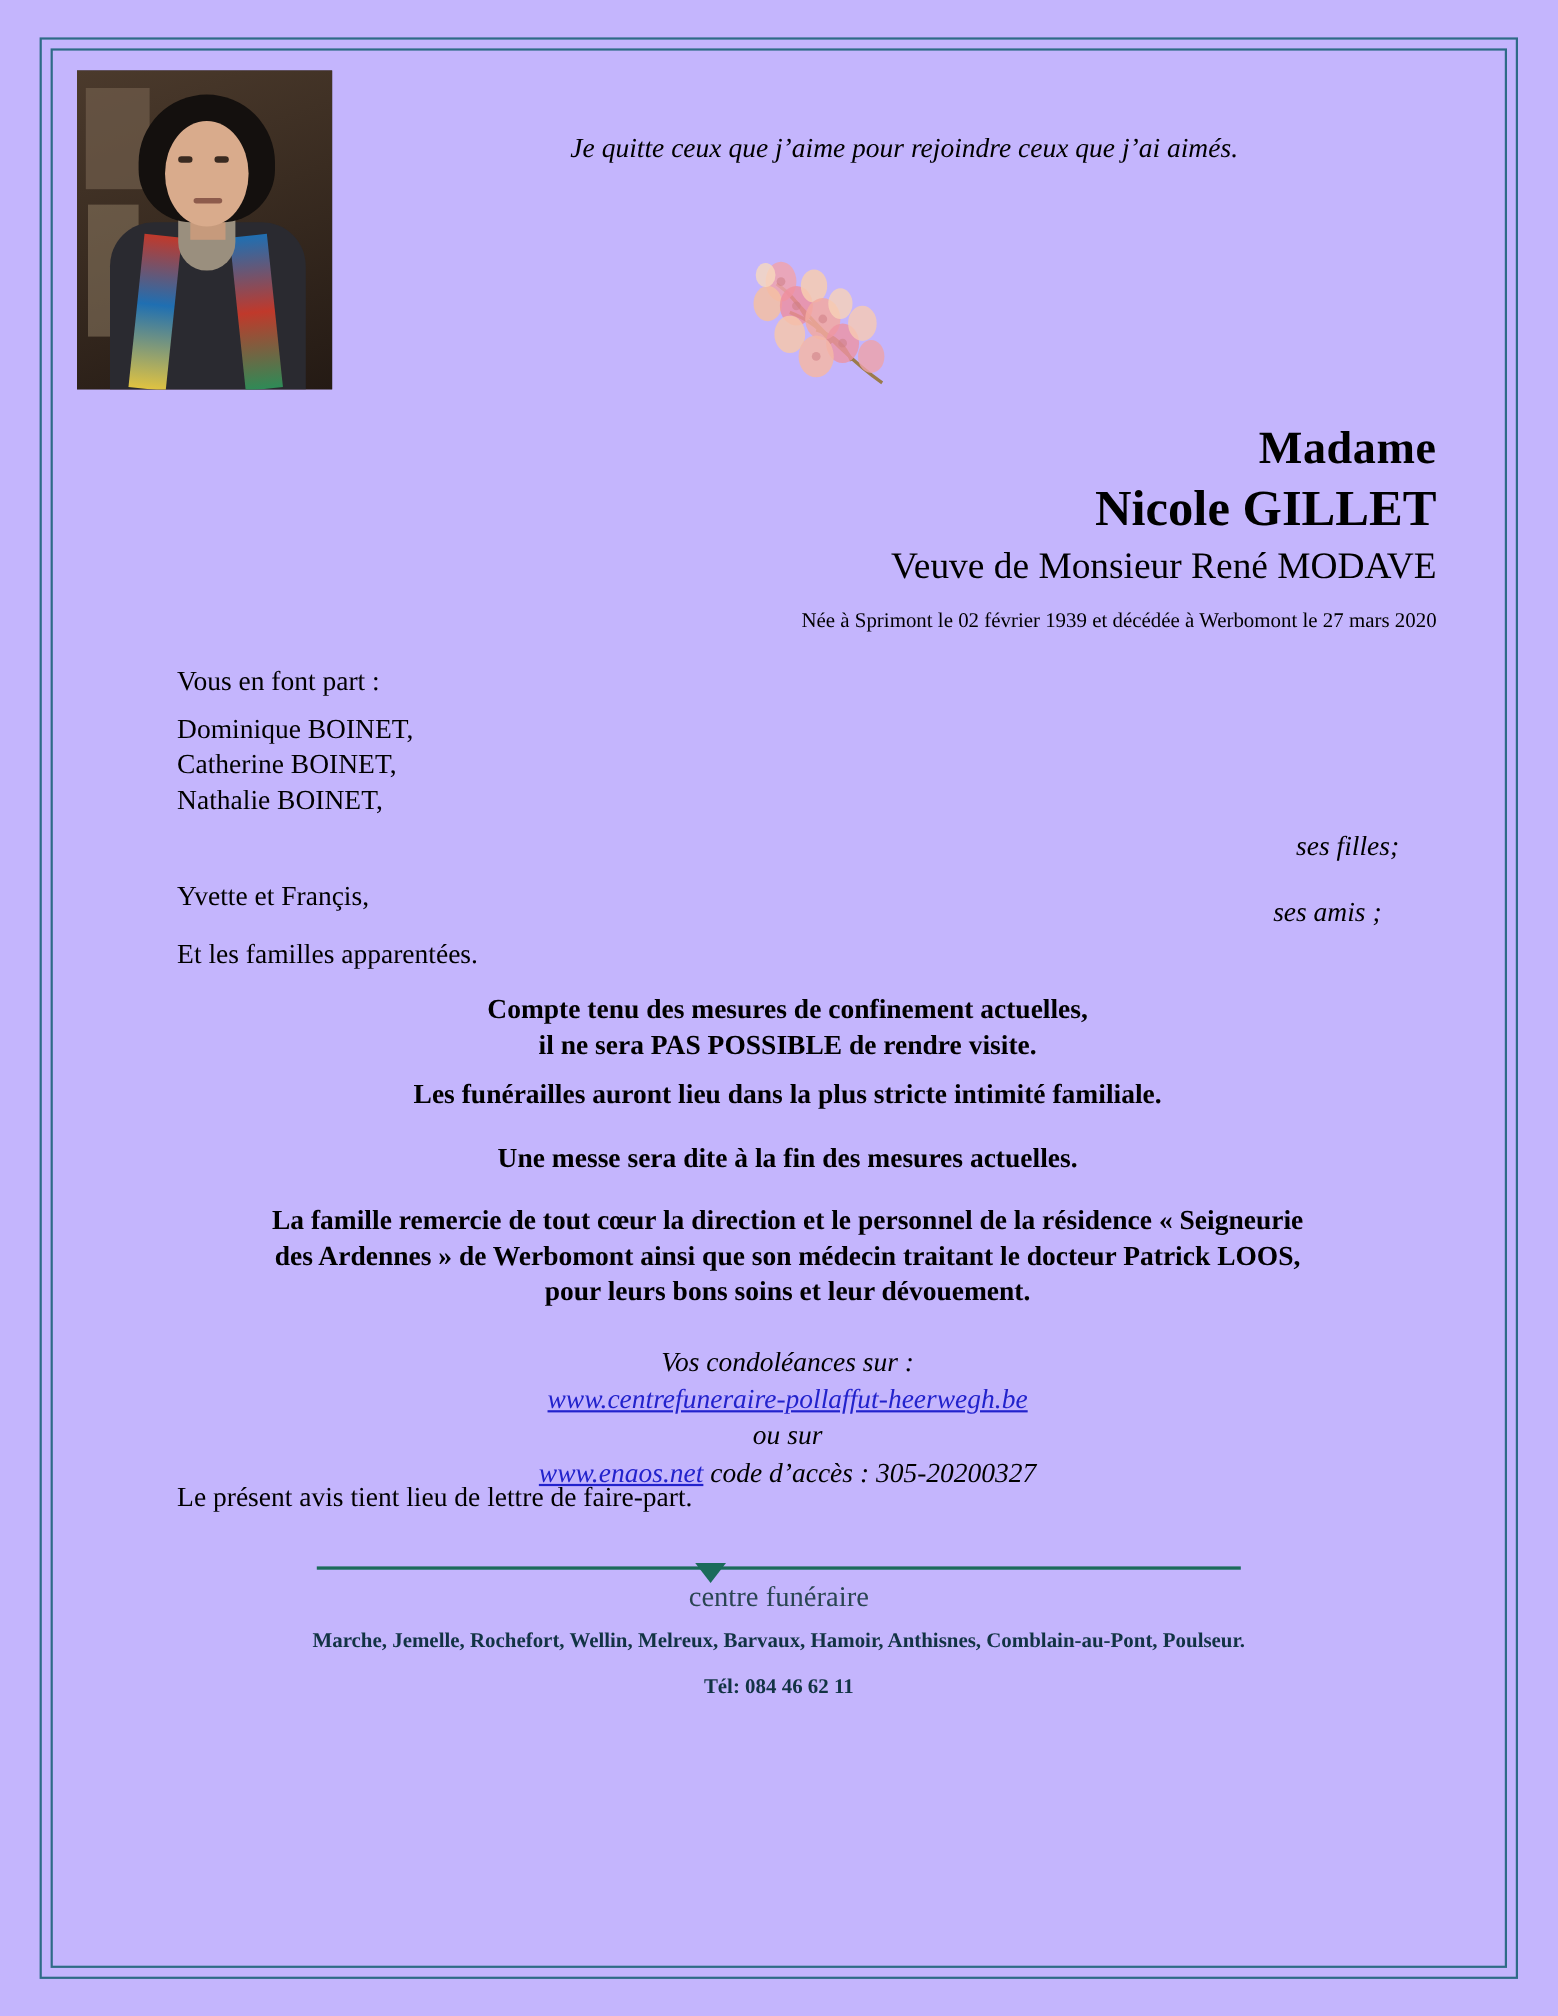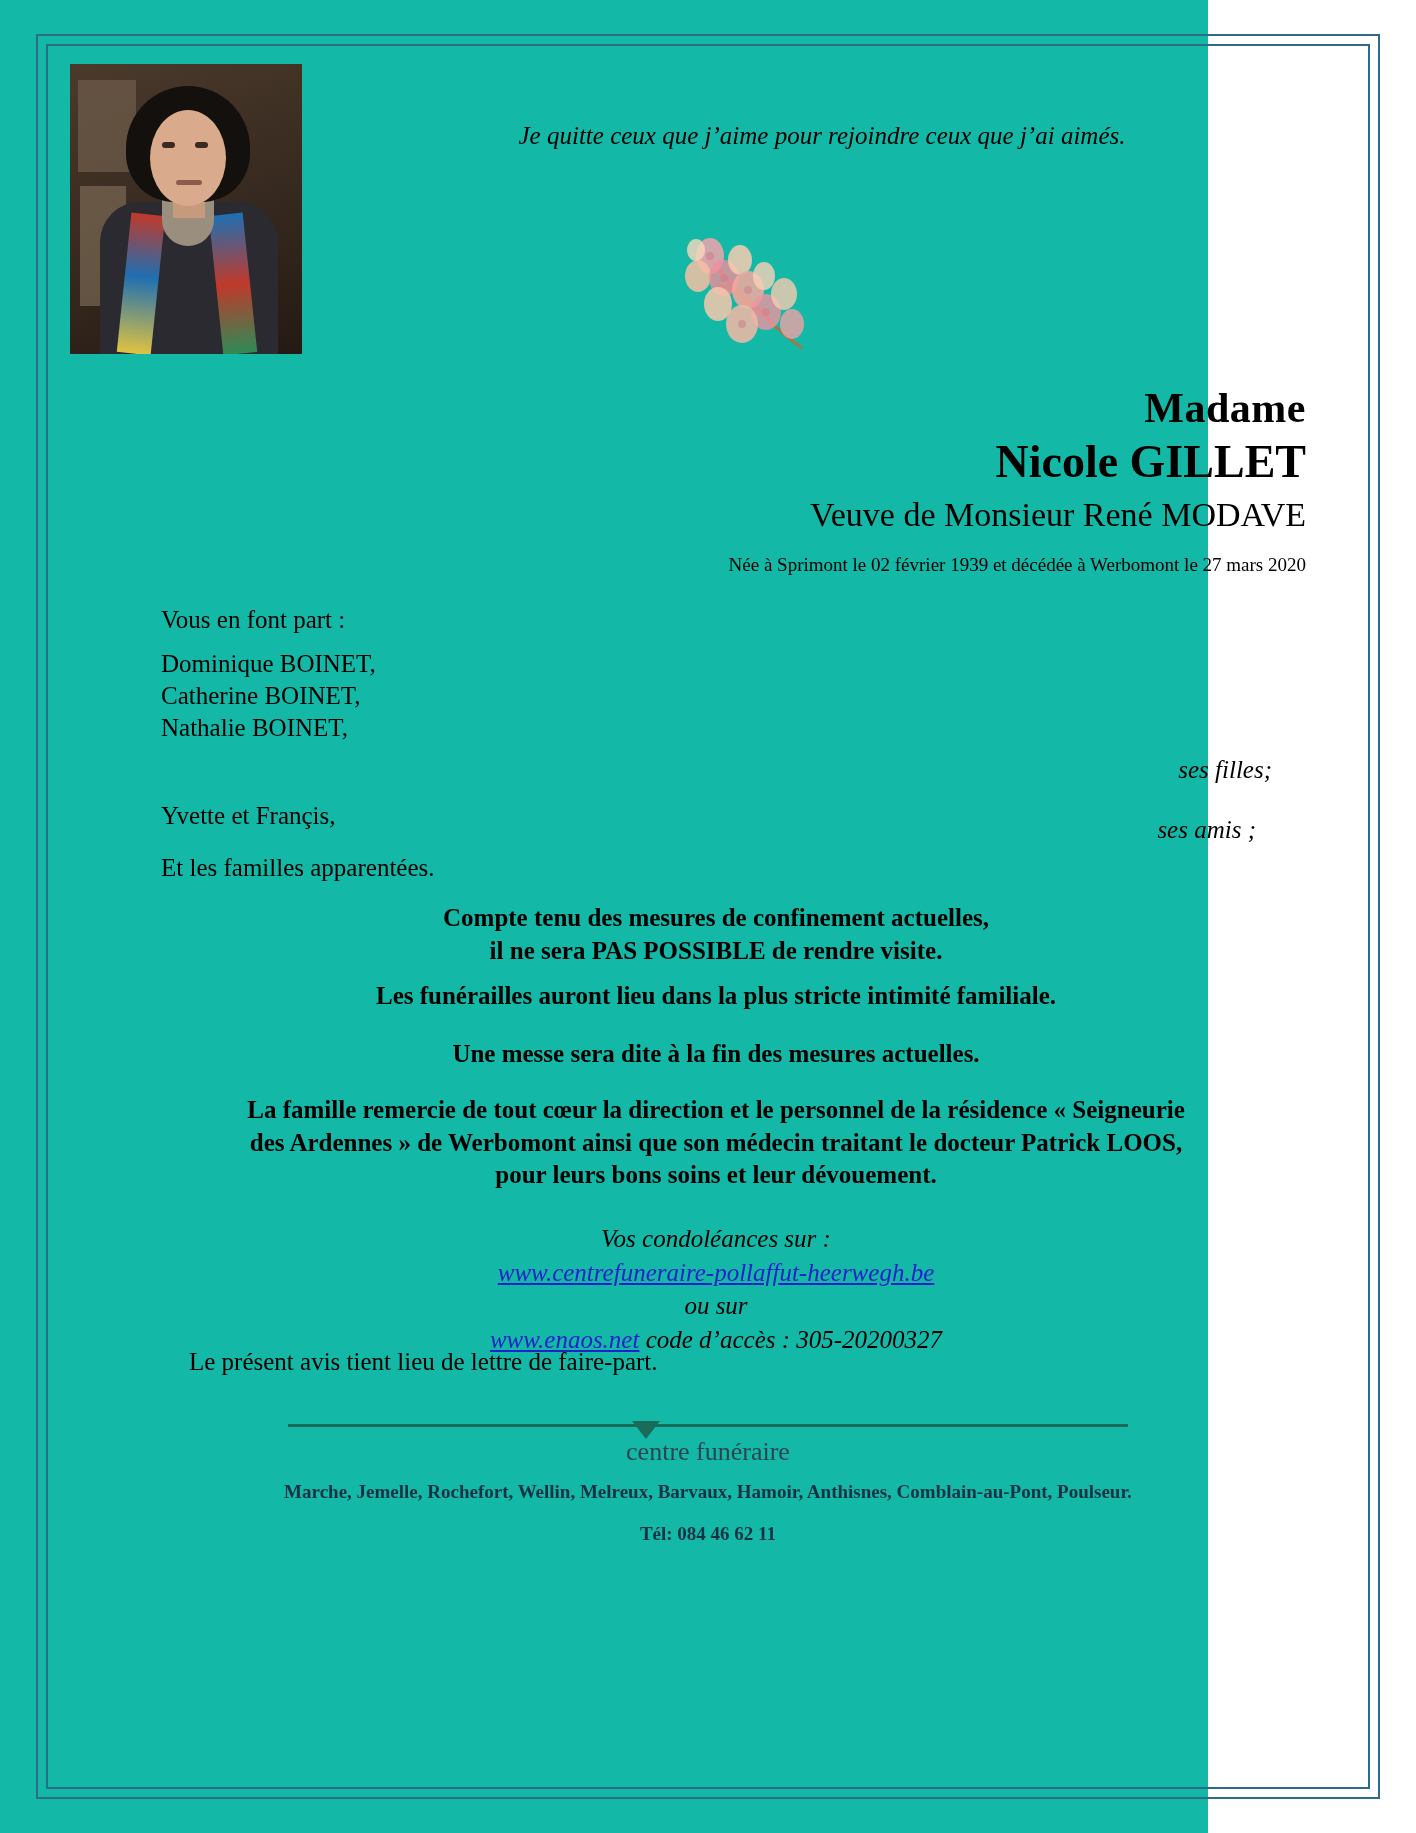--- a/index.html
+++ b/index.html
@@ -11,23 +11,23 @@
     width: 1416px;
     height: 1833px;
     font-family: "Liberation Serif", serif;
     color: #000000;
     position: relative;
   }
 
   .page {
     position: absolute;
     left: 0; top: 0;
-    width: 1208px;
+    width: 1416px;
     height: 1833px;
-    background: #14b8a6;
+    background: #c4b5fd;
   }
 
   
   .frame-outer {
     position: absolute;
     left: 36px;
     top: 34px;
     width: 1344px;
     height: 1765px;
     border: 2px solid #2e6b86;
@@ -250,21 +250,20 @@
     line-height: 1.34;
   }
   .cond-top { top: 1178px; }
   .link {
     color: #2222cc;
     text-decoration: underline;
     font-style: italic;
   }
   .faire-part {
     top: 1302px;
-    margin-left: 28px;
   }
 
   
   .footer {
     position: absolute;
     left: 0;
     top: 1380px;
     width: 1324px;
     text-align: center;
   }

